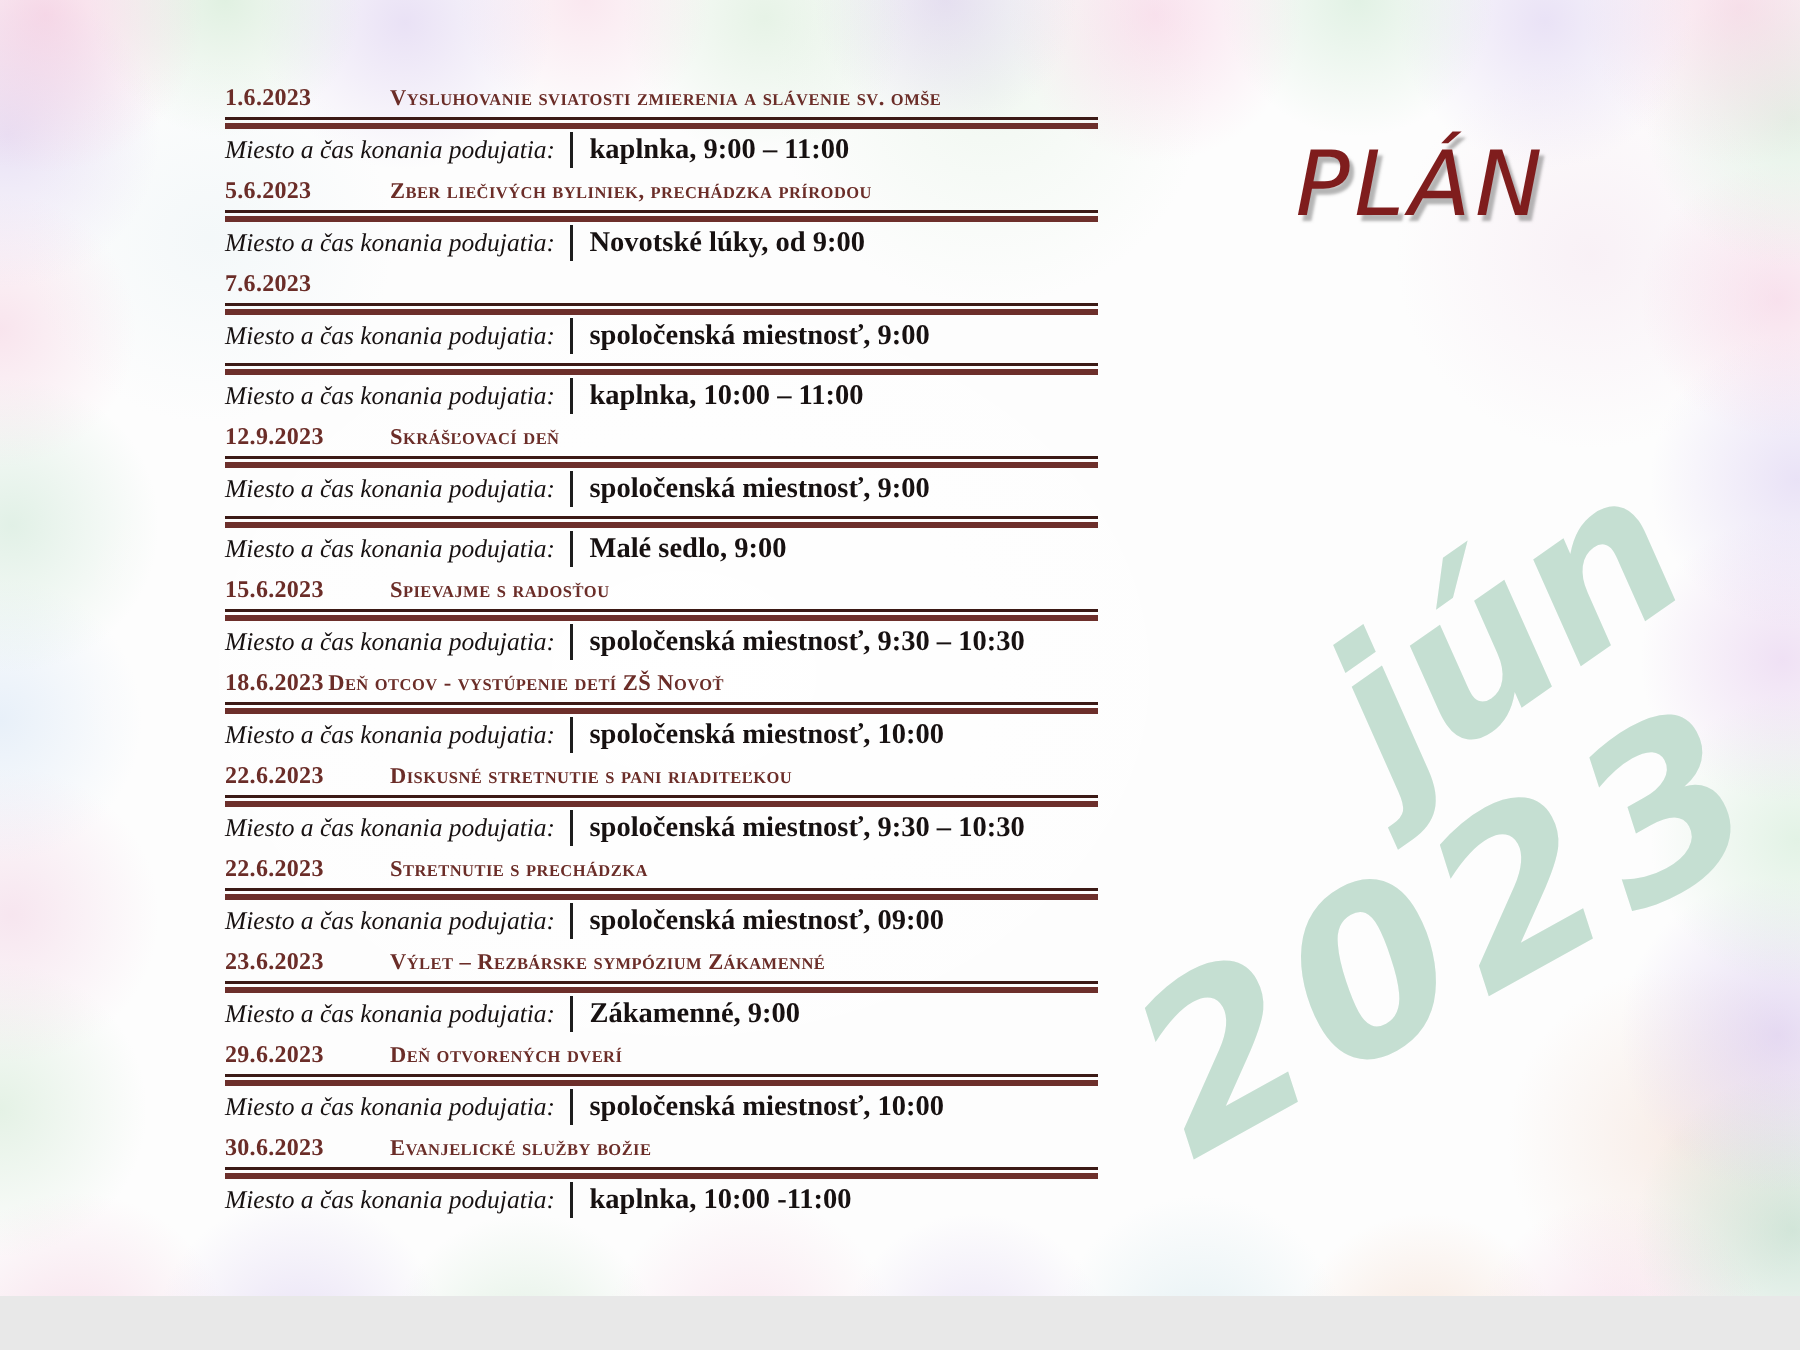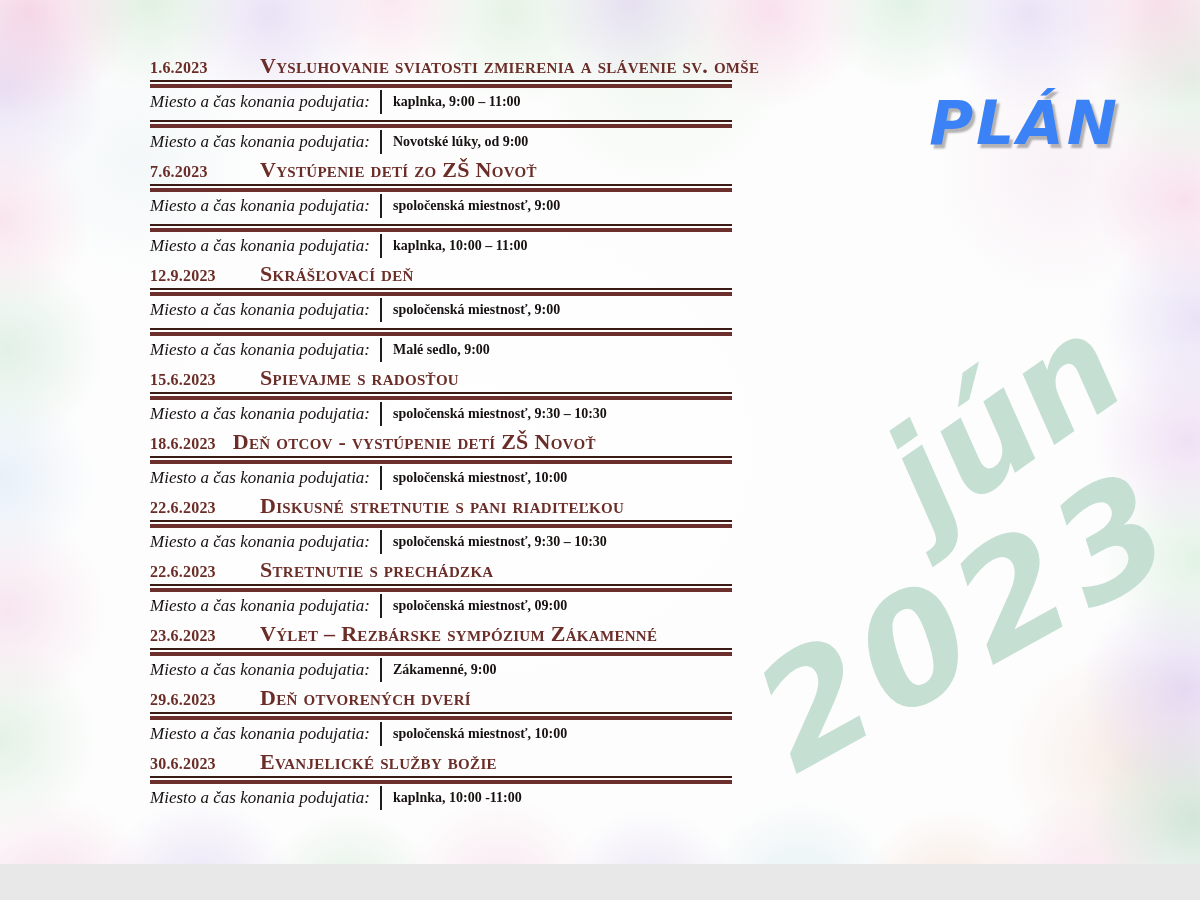--- a/index.html
+++ b/index.html
@@ -61,50 +61,50 @@
   .schedule{
     position:absolute;left:150px;top:56px;width:582px;
   }
   .event{margin-bottom:5px;}
   .event-head{
     display:flex;align-items:baseline;
     font-weight:bold;color:#6b2d28;
     line-height:20px;
   }
   .event-date{font-size:16px;flex:0 0 110px;letter-spacing:.2px;}
-  .event.tight .event-date{flex:0 0 auto;margin-right:17px;}
+  .event.tight .event-date{flex:0 0 auto;margin-right:3px;}
   .event-title{
-    font-size:22px;
+    font-size:15px;
     font-variant:small-caps;
     letter-spacing:.3px;
     white-space:nowrap;
   }
   .rule{
     height:8px;margin-top:2px;
     border-top:2px solid #3c1a16;
     border-bottom:4px solid #6d2f2b;
     box-sizing:border-box;
   }
   .loc{
     display:flex;align-items:flex-end;
     padding:2px 0 1px;
     font-size:17px;color:#171111;
     line-height:24px;
   }
   .loc-label{font-style:italic;flex:0 0 230px;}
   .vbar{width:2px;align-self:stretch;background:#1d1d1d;margin-right:11px;flex:0 0 2px;}
-  .loc-value{font-weight:bold;font-size:14px;white-space:nowrap;}
+  .loc-value{font-weight:bold;font-size:19px;white-space:nowrap;}
   
   .plan-title{
     position:absolute;left:775px;top:76px;width:345px;
-    text-align:right;
+    text-align:center;
     font-family:"DejaVu Sans",sans-serif;
-    font-style:italic;font-weight:700;
+    font-style:italic;font-weight:400;
     font-size:60px;line-height:94px;letter-spacing:3px;
-    color:#3b82f6;
+    color:#7f1d1d;
     text-shadow:3px 4px 2px rgba(110,110,110,.5);
     white-space:nowrap;
   }
   .month-mark{
     position:absolute;left:880px;top:352px;
     font-family:"DejaVu Sans",sans-serif;
     font-style:italic;font-weight:700;
     font-size:140px;line-height:1;
     color:#c5dfd2;
     transform:rotate(-35deg);
@@ -134,32 +134,35 @@
     </div>
     <div class="rule"></div>
     <div class="loc">
       <span class="loc-label">Miesto a čas konania podujatia:</span>
       <span class="vbar"></span>
       <span class="loc-value">kaplnka, 9:00 – 11:00</span>
     </div>
   </div>
 
   <div class="event">
+    <div class="event-head">
+      <span class="event-date">5.6.2023</span>
+      <span class="event-title">Zber liečivých byliniek, prechádzka prírodou</span>
+    </div>
     <div class="rule"></div>
     <div class="loc">
       <span class="loc-label">Miesto a čas konania podujatia:</span>
       <span class="vbar"></span>
       <span class="loc-value">Novotské lúky, od 9:00</span>
     </div>
   </div>
 
   <div class="event">
     <div class="event-head">
       <span class="event-date">7.6.2023</span>
-      <span class="event-title">Vystúpenie detí zo ZŠ Novoť</span>
     </div>
     <div class="rule"></div>
     <div class="loc">
       <span class="loc-label">Miesto a čas konania podujatia:</span>
       <span class="vbar"></span>
       <span class="loc-value">spoločenská miestnosť, 9:00</span>
     </div>
   </div>
 
   <div class="event">

